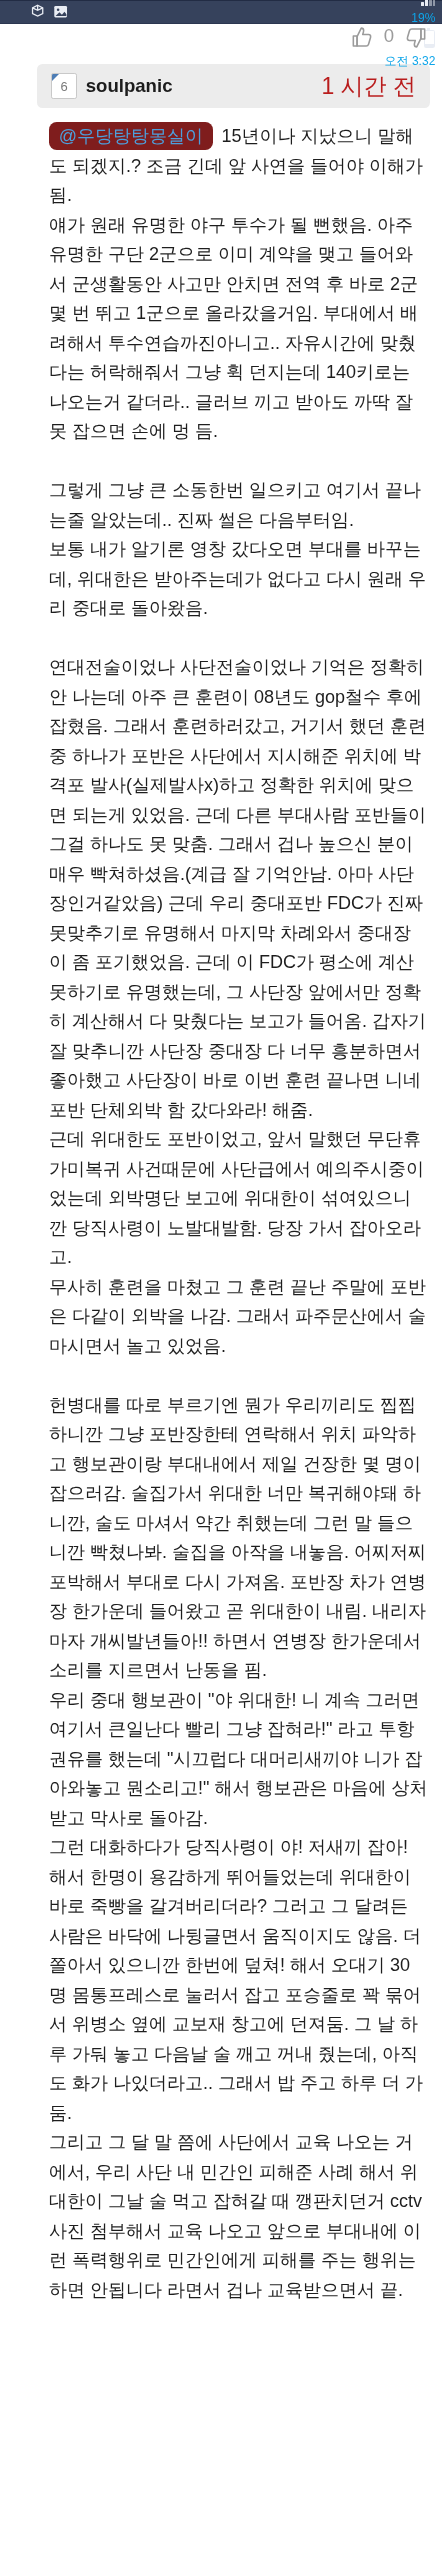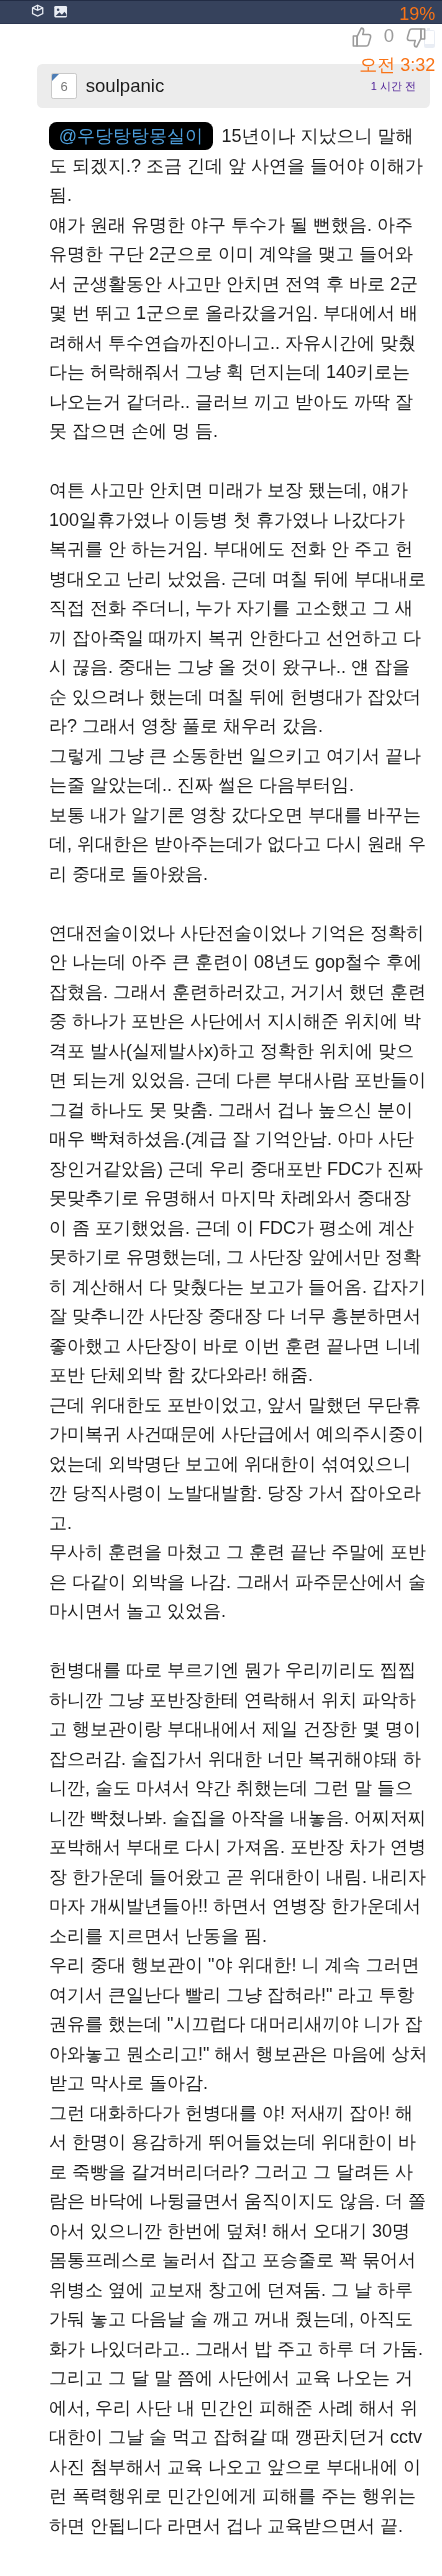--- a/index.html
+++ b/index.html
@@ -5,21 +5,21 @@
   html,body{margin:0;padding:0;background:#ffffff;}
   body{width:443px;font-family:"Liberation Sans","DejaVu Sans",sans-serif;}
   .screen{position:relative;width:443px;min-height:2576px;background:#ffffff;overflow:hidden;}
 
   
   .status-bar{height:24px;background:#36425c;border-top:1.6px solid #222c44;border-bottom:1.6px solid #2b3650;
     display:flex;align-items:center;padding:0 7.7px;box-sizing:border-box;color:#e9edf4;}
   .sb-left{display:flex;align-items:center;gap:7.7px;margin-left:22px;}
   .sb-right{margin-left:auto;display:flex;align-items:flex-end;gap:4.9px;flex-direction:column;}
   .sb-icon{display:inline-flex;align-items:center;}
-  .sb-text{font-size:18px;color:#f97316;letter-spacing:0;}
+  .sb-text{font-size:12px;color:#0ea5e9;letter-spacing:0;}
   .lte{display:flex;flex-direction:column;align-items:center;line-height:1;}
   .lte .lbl{font-size:11px;font-weight:bold;color:#e9edf4;}
   .lte .arrows{display:flex;gap:1.6px;margin-top:0.5px;}
   .tri-up{width:0;height:0;border-left:2.2px solid transparent;border-right:2.2px solid transparent;border-bottom:3.3px solid #c7cedd;}
   .tri-dn{width:0;height:0;border-left:2.2px solid transparent;border-right:2.2px solid transparent;border-top:3.3px solid #c7cedd;}
   .sig{display:flex;align-items:flex-end;gap:1.1px;height:13px;}
   .sig i{display:block;width:2.7px;background:#e9edf4;border-radius:0.5px;}
   .sig .b1{height:4.4px;}.sig .b2{height:7px;}.sig .b3{height:9.8px;opacity:.5;}.sig .b4{height:12.6px;opacity:.5;}
   .batt{position:relative;width:9.8px;height:16.4px;border:1.1px solid #e9edf4;border-radius:1.6px;}
   .batt:before{content:"";position:absolute;top:-3.3px;left:2.2px;width:3.3px;height:2.2px;background:#e9edf4;}
@@ -32,26 +32,26 @@
   .thumb.down{transform:rotate(180deg);}
   .top-like{margin-top:1.1px;height:28px;overflow:hidden;align-items:flex-start;}
 
   
   .comment{margin:11px 13px 0 37px;}
   .comment-header{height:44px;background:#ececec;border-radius:5.5px;display:flex;align-items:center;padding:0 14px;box-sizing:border-box;}
   .avatar{position:relative;width:24px;height:24px;background:#fff;border:1.1px solid #c9c9c9;border-radius:2.2px;
     display:flex;align-items:center;justify-content:center;font-size:13px;color:#7a7a7a;overflow:hidden;flex:0 0 auto;}
   .avatar:before{content:"";position:absolute;top:0;left:0;width:0;height:0;
     border-top:7.7px solid #4d7db5;border-right:7.7px solid transparent;}
-  .username{margin-left:8.7px;font-size:18.6px;font-weight:normal;color:#1c1c1c;}
-  .timestamp{margin-left:auto;font-size:11px;color:#4c1d95;}
+  .username{margin-left:8.7px;font-size:18.6px;font-weight:bold;color:#1c1c1c;}
+  .timestamp{margin-left:auto;font-size:23px;color:#b91c1c;}
   .comment-body{padding:14px 2.2px 3.3px 12px;}
   .para{font-size:18px;line-height:29.5px;color:#1e1e1e;}
   .spacer{height:29.5px;}
-  .mention{display:inline-block;background:#000000;color:#4d9fdc;border-radius:7.7px;padding:1.1px 9.8px;margin-right:8.7px;line-height:26px;}
+  .mention{display:inline-block;background:#7f1d1d;color:#4d9fdc;border-radius:7.7px;padding:1.1px 9.8px;margin-right:8.7px;line-height:26px;}
 </style>
 </head>
 <body>
 
 <svg width="0" height="0" style="position:absolute">
   <defs>
     <g id="thumb-shape">
       <path d="M3.2 10.6h3.6v9.6H3.2z" fill="none" stroke="#9b9b9b" stroke-width="1.5" stroke-linejoin="round"></path>
       <path d="M6.8 11.2 10.8 3c1.2 0 2.3 1 2.3 2.3 0 1-.6 3-.9 3.9h5.6c1.1 0 2 .9 2 2 0 .3 0 .5-.1.8l-1.9 6.5c-.3 1-1.2 1.7-2.3 1.7H6.8z" fill="none" stroke="#9b9b9b" stroke-width="1.5" stroke-linejoin="round"></path>
     </g>
@@ -121,31 +121,30 @@
       <span class="avatar">
             <span>6</span>
           </span>
       <span class="username">soulpanic</span>
       <span class="timestamp">1 시간 전</span>
     </div>
     <div class="comment-body">
           <div class="para"><span class="mention">@우당탕탕몽실이</span>15년이나 지났으니 말해도 되겠지.? 조금 긴데 앞 사연을 들어야 이해가 됨.</div>
           <div class="para">얘가 원래 유명한 야구 투수가 될 뻔했음. 아주 유명한 구단 2군으로 이미 계약을 맺고 들어와서 군생활동안 사고만 안치면 전역 후 바로 2군 몇 번 뛰고 1군으로 올라갔을거임. 부대에서 배려해서 투수연습까진아니고.. 자유시간에 맞췄다는 허락해줘서 그냥 휙 던지는데 140키로는 나오는거 같더라.. 글러브 끼고 받아도 까딱 잘못 잡으면 손에 멍 듬.</div>
           <div class="spacer"></div>
-          <div class="para">여튼 사고만 안치면 미래가 보장 됐는데, 얘가 100일휴가였나 이등병 첫 휴가였나 나갔다가 복귀를 안 하는거임. 부대에도 전화 안 주고 헌병대오고 난리 났었음. 근데 며칠 뒤에 부대내로 직접 전화 주더니, 누가 자기를 고소했고 그 새끼 잡아죽일 때까지 복귀 안한다고 선언하고 다시 끊음. 중대는 그냥 올 것이 왔구나.. 얜 잡을 순 있으려나 했는데 며칠 뒤에 헌병대가 잡았더라? 그래서 영창 풀로 채우러 갔음.</div>
           <div class="para">그렇게 그냥 큰 소동한번 일으키고 여기서 끝나는줄 알았는데.. 진짜 썰은 다음부터임.</div>
           <div class="para">보통 내가 알기론 영창 갔다오면 부대를 바꾸는데, 위대한은 받아주는데가 없다고 다시 원래 우리 중대로 돌아왔음.</div>
           <div class="spacer"></div>
           <div class="para">연대전술이었나 사단전술이었나 기억은 정확히 안 나는데 아주 큰 훈련이 08년도 gop철수 후에 잡혔음. 그래서 훈련하러갔고, 거기서 했던 훈련 중 하나가 포반은 사단에서 지시해준 위치에 박격포 발사(실제발사x)하고 정확한 위치에 맞으면 되는게 있었음. 근데 다른 부대사람 포반들이 그걸 하나도 못 맞춤. 그래서 겁나 높으신 분이 매우 빡쳐하셨음.(계급 잘 기억안남. 아마 사단장인거같았음) 근데 우리 중대포반 FDC가 진짜 못맞추기로 유명해서 마지막 차례와서 중대장이 좀 포기했었음. 근데 이 FDC가 평소에 계산못하기로 유명했는데, 그 사단장 앞에서만 정확히 계산해서 다 맞췄다는 보고가 들어옴. 갑자기 잘 맞추니깐 사단장 중대장 다 너무 흥분하면서 좋아했고 사단장이 바로 이번 훈련 끝나면 니네 포반 단체외박 함 갔다와라! 해줌.</div>
           <div class="para">근데 위대한도 포반이었고, 앞서 말했던 무단휴가미복귀 사건때문에 사단급에서 예의주시중이었는데 외박명단 보고에 위대한이 섞여있으니깐 당직사령이 노발대발함. 당장 가서 잡아오라고.</div>
           <div class="para">무사히 훈련을 마쳤고 그 훈련 끝난 주말에 포반은 다같이 외박을 나감. 그래서 파주문산에서 술 마시면서 놀고 있었음.</div>
           <div class="spacer"></div>
           <div class="para">헌병대를 따로 부르기엔 뭔가 우리끼리도 찝찝하니깐 그냥 포반장한테 연락해서 위치 파악하고 행보관이랑 부대내에서 제일 건장한 몇 명이 잡으러감. 술집가서 위대한 너만 복귀해야돼 하니깐, 술도 마셔서 약간 취했는데 그런 말 들으니깐 빡쳤나봐. 술집을 아작을 내놓음. 어찌저찌 포박해서 부대로 다시 가져옴. 포반장 차가 연병장 한가운데 들어왔고 곧 위대한이 내림. 내리자마자 개씨발년들아!! 하면서 연병장 한가운데서 소리를 지르면서 난동을 핌.</div>
           <div class="para">우리 중대 행보관이 "야 위대한! 니 계속 그러면 여기서 큰일난다 빨리 그냥 잡혀라!" 라고 투항 권유를 했는데 "시끄럽다 대머리새끼야 니가 잡아와놓고 뭔소리고!" 해서 행보관은 마음에 상처받고 막사로 돌아감.</div>
-          <div class="para">그런 대화하다가 헌병대를 야! 저새끼 잡아! 해서 한명이 용감하게 뛰어들었는데 위대한이 바로 죽빵을 갈겨버리더라? 그러고 그 달려든 사람은 바닥에 나뒹글면서 움직이지도 않음. 더 쫄아서 있으니깐 한번에 덮쳐! 해서 오대기 30명 몸통프레스로 눌러서 잡고 포승줄로 꽉 묶어서 위병소 옆에 교보재 창고에 던져둠. 그 날 하루 가둬 놓고 다음날 술 깨고 꺼내 줬는데, 아직도 화가 나있더라고.. 그래서 밥 주고 하루 더 가둠.</div>
+          <div class="para">그런 대화하다가 당직사령이 야! 저새끼 잡아! 해서 한명이 용감하게 뛰어들었는데 위대한이 바로 죽빵을 갈겨버리더라? 그러고 그 달려든 사람은 바닥에 나뒹글면서 움직이지도 않음. 더 쫄아서 있으니깐 한번에 덮쳐! 해서 오대기 30명 몸통프레스로 눌러서 잡고 포승줄로 꽉 묶어서 위병소 옆에 교보재 창고에 던져둠. 그 날 하루 가둬 놓고 다음날 술 깨고 꺼내 줬는데, 아직도 화가 나있더라고.. 그래서 밥 주고 하루 더 가둠.</div>
           <div class="para">그리고 그 달 말 쯤에 사단에서 교육 나오는 거에서, 우리 사단 내 민간인 피해준 사례 해서 위대한이 그날 술 먹고 잡혀갈 때 깽판치던거 cctv사진 첨부해서 교육 나오고 앞으로 부대내에 이런 폭력행위로 민간인에게 피해를 주는 행위는 하면 안됩니다 라면서 겁나 교육받으면서 끝.</div>
         </div>
 
   </div>
 
 </div>
 
 </div>
 
 

